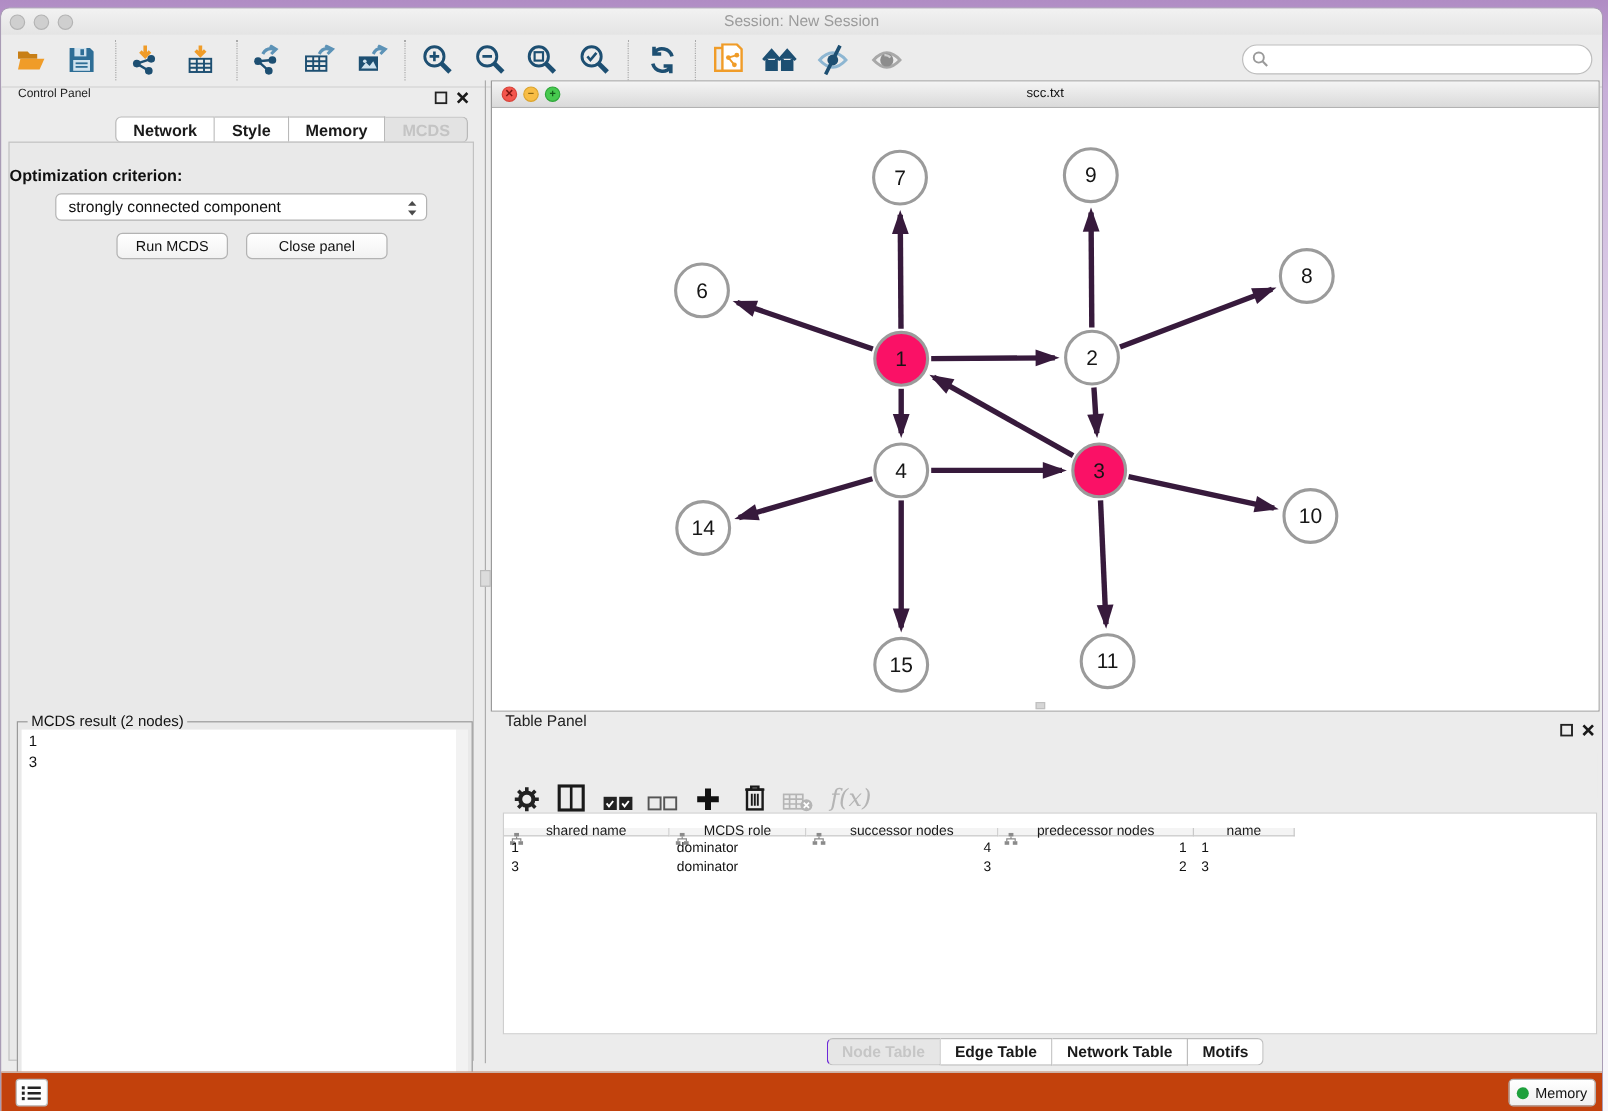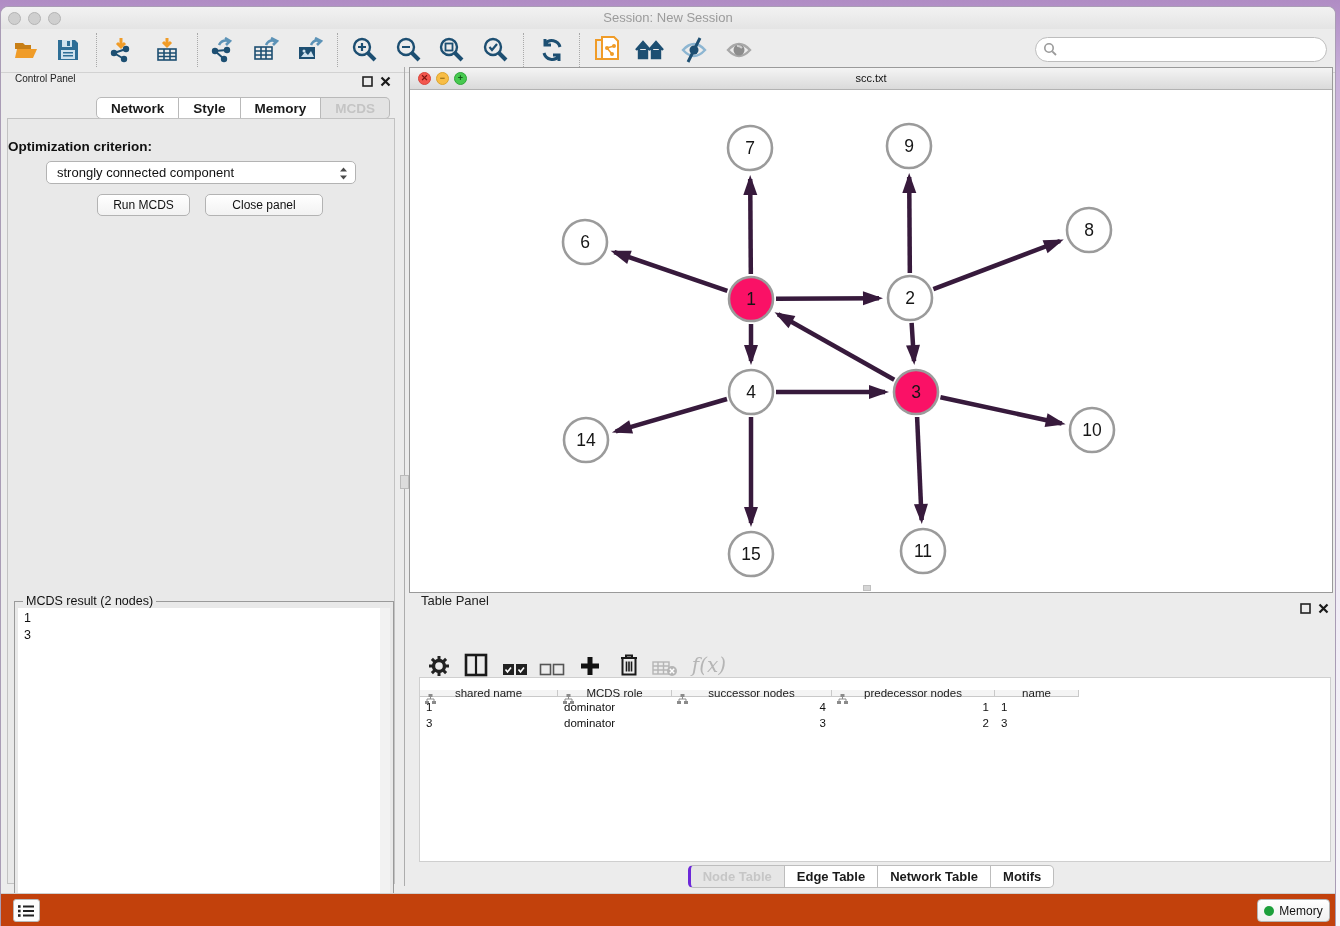--- a/index.html
+++ b/index.html
@@ -86,21 +86,21 @@
   .th { background:#f4f4f4; border-right:1px solid #c9c9c9; border-bottom:1px solid #c9c9c9;
     display:flex; align-items:center; justify-content:center; gap:5px;
     font-size:11.5px; color:#1a1a1a; position:relative;margin-top:12px; }
   .th .tree-ic { position:absolute; left:5px; top:4px; }
   .trow { position:absolute; display:flex; height:16px; }
   .td { font-size:11.5px; color:#111; display:flex; align-items:center; padding:0 6px; }
   .td.r { justify-content:flex-end; }
   .tp-tabs { position:absolute; left:408px; top:858px; width:924px; display:flex; justify-content:center; }
   .tp-tab { height:23px; padding:0 12px; background:#fff; border:1px solid #bdbdbd; border-left:none;
     font-size:13px; font-weight:bold; color:#1a1a1a; display:flex; align-items:center; }
-  .tp-tab:first-child { border-left:3px solid #6d28d9; border-radius:5px 0 0 5px; }
+  .tp-tab:first-child { border-left:1px solid #6d28d9; border-radius:5px 0 0 5px; }
   .tp-tab:last-child { border-radius:0 5px 5px 0; }
   .tp-tab.sel { background:#e6e6e6; color:#c6c6c6; }
 
   
   .statusbar { position:absolute; left:0; right:0; bottom:0; height:33px;
     background:#c2410c; border-top:1px solid #cfcfcf; }
   .list-btn { position:absolute; left:12px; top:5px; width:27px; height:23px;
     background:#fdfdfd; border:1px solid #b9b9b9; border-radius:3px;
     display:flex; align-items:center; justify-content:center; }
   .mem-btn { position:absolute; right:5px; top:5px; width:73px; height:23px;

